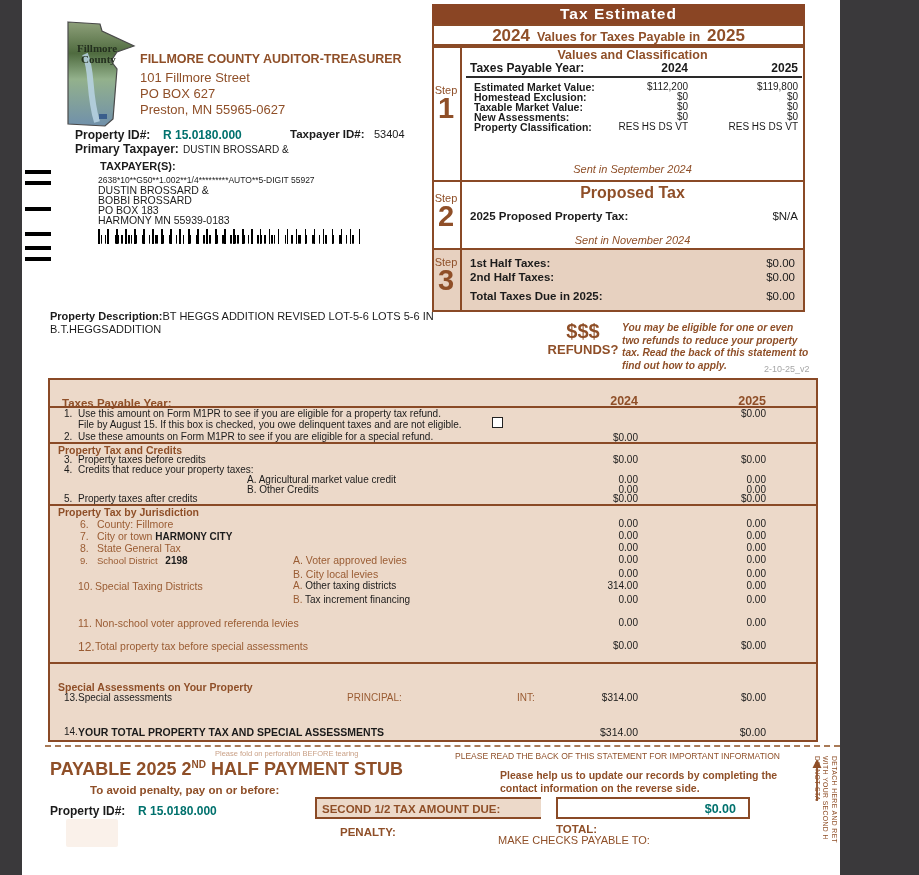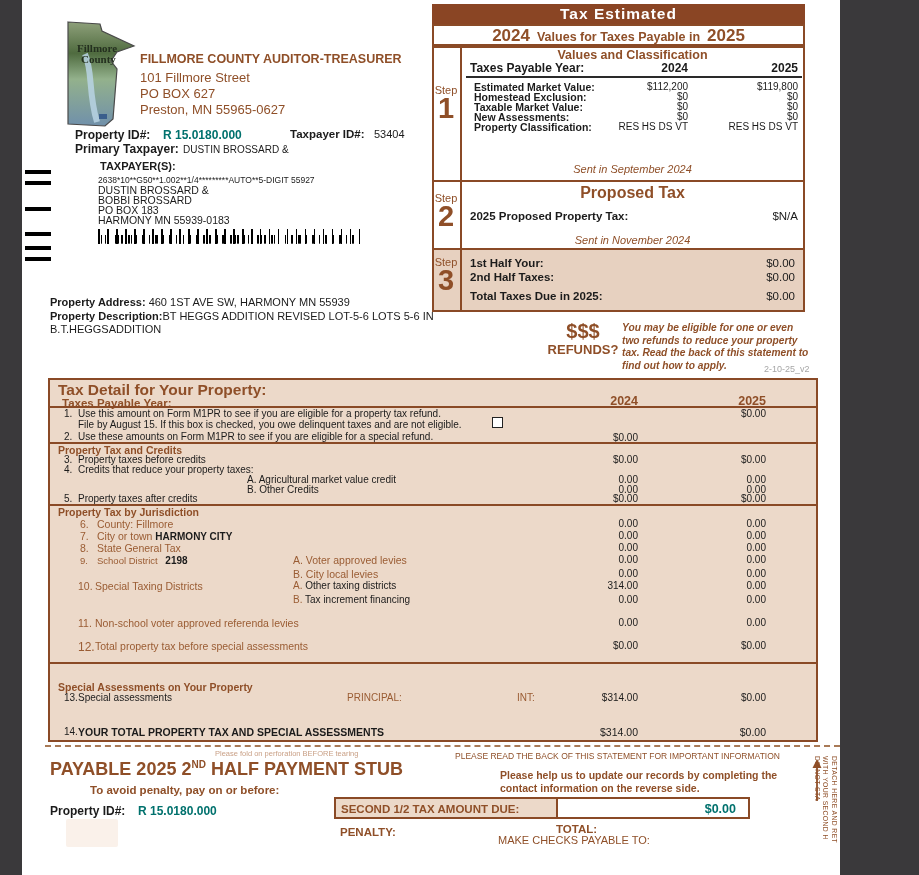--- a/index.html
+++ b/index.html
@@ -120,42 +120,37 @@
   <div class="a val" style="left:592px;top:121px;width:96px">RES HS DS VT</div>
   <div class="a val" style="left:702px;top:121px;width:96px">RES HS DS VT</div>
 
   <div class="a br i c" style="left:462px;top:163px;width:341px;font-size:11px">Sent in September 2024</div>
 
   <div class="a br b c" style="left:462px;top:184px;width:341px;font-size:16px">Proposed Tax</div>
   <div class="a bk b" style="left:470px;top:210px;font-size:11.5px">2025 Proposed Property Tax:</div>
   <div class="a val" style="left:702px;top:210px;width:96px;font-size:11.5px">$N/A</div>
   <div class="a br i c" style="left:462px;top:234px;width:341px;font-size:11px">Sent in November 2024</div>
 
-  <div class="a bk b" style="left:470px;top:257px;font-size:11.5px">1st Half Your:</div>
+  <div class="a bk b" style="left:470px;top:257px;font-size:11.5px">1st Half Taxes:</div>
   <div class="a val" style="left:690px;top:257px;width:105px;font-size:11.5px">$0.00</div>
   <div class="a bk b" style="left:470px;top:271px;font-size:11.5px">2nd Half Taxes:</div>
   <div class="a val" style="left:690px;top:271px;width:105px;font-size:11.5px">$0.00</div>
   <div class="a bk b" style="left:470px;top:290px;font-size:11.5px">Total Taxes Due in 2025:</div>
   <div class="a val" style="left:690px;top:290px;width:105px;font-size:11.5px">$0.00</div>
 
-  <div class="a bk" style="left:50px;top:296px;font-size:11px">
-    <span class="b">Property Address:</span>
-    <span>460 1ST AVE SW, HARMONY MN 55939</span>
-  </div>
   <div class="a bk" style="left:50px;top:310px;width:428px;font-size:11px;line-height:12.5px">
     <span class="b">Property Description:</span><span>BT HEGGS ADDITION REVISED LOT-5-6 LOTS 5-6 IN B.T.HEGGSADDITION</span>
   </div>
 
   <div class="a br b c" style="left:548px;top:320px;width:70px;font-size:20px">$$$</div>
   <div class="a br b c" style="left:540px;top:342px;width:86px;font-size:13px">REFUNDS?</div>
   <div class="a br b i" style="left:622px;top:322px;width:190px;font-size:10.2px;line-height:12.5px">You may be eligible for one or even two refunds to reduce your property tax. Read the back of this statement to find out how to apply.</div>
   <div class="a" style="left:764px;top:364px;font-size:9px;color:#a6a6a6">2-10-25_v2</div>
 
   <div class="a box detail">
-    <div class="a br b" style="left:8px;top:1px;font-size:15.5px">Tax Detail for Your Property:</div>
     <div class="a br b" style="left:12px;top:17px;font-size:11.5px">Taxes Payable Year:</div>
     <div class="a br b r" style="left:492px;top:14px;width:96px;font-size:12.5px">2024</div>
     <div class="a br b r" style="left:620px;top:14px;width:96px;font-size:12.5px">2025</div>
     <div class="a line" style="left:0;top:26px;width:766px;height:1.5px"></div>
 
     <div class="a bk" style="left:14px;top:28px;font-size:10px">1.</div>
     <div class="a bk" style="left:28px;top:28px;font-size:10px">Use this amount on Form M1PR to see if you are eligible for a property tax refund.</div>
     <div class="a val" style="left:620px;top:28px;width:96px">$0.00</div>
     <div class="a bk" style="left:28px;top:39px;font-size:10px">File by August 15. If this box is checked, you owe delinquent taxes and are not eligible.</div>
     <div class="a" style="left:442px;top:37px;width:9px;height:9px;background:#fff;border:1.5px solid #222"></div>
@@ -267,21 +262,21 @@
   <svg class="a" style="left:810px;top:757px" width="14" height="46" viewBox="0 0 14 46">
     <line x1="7" y1="44" x2="7" y2="9" stroke="#8f4f28" stroke-width="1.8"></line>
     <polygon points="7,2 2.5,11 11.5,11" fill="#8f4f28"></polygon>
   </svg>
   <div class="a br b" style="left:90px;top:784px;font-size:11.5px">To avoid penalty, pay on or before:</div>
 
   <div class="a bk b" style="left:50px;top:804px;font-size:12px">Property ID#:</div>
   <div class="a teal b" style="left:138px;top:804px;font-size:12px">R 15.0180.000</div>
   <div class="a" style="left:66px;top:819px;width:52px;height:28px;background:#faf1ea;border-radius:2px"></div>
 
-  <div class="a box" style="left:334px;top:797px;width:226px;height:22px;background:#ecd9c9;border-right:none">
+  <div class="a box" style="left:315px;top:797px;width:226px;height:22px;background:#ecd9c9;border-right:none">
     <span class="br b" style="display:block;padding:4px 0 0 5px;font-size:11.5px">SECOND 1/2 TAX AMOUNT DUE:</span>
   </div>
   <div class="a box" style="left:556px;top:797px;width:194px;height:22px;background:#fff">
     <span class="teal b r" style="display:block;padding:3px 12px 0 0;font-size:12.5px">$0.00</span>
   </div>
 
   <div class="a br b" style="left:340px;top:826px;font-size:11.5px">PENALTY:</div>
   <div class="a br b" style="left:556px;top:823px;font-size:11.5px">TOTAL:</div>
   <div class="a br" style="left:498px;top:834px;font-size:11px">MAKE CHECKS PAYABLE TO:</div>
 

